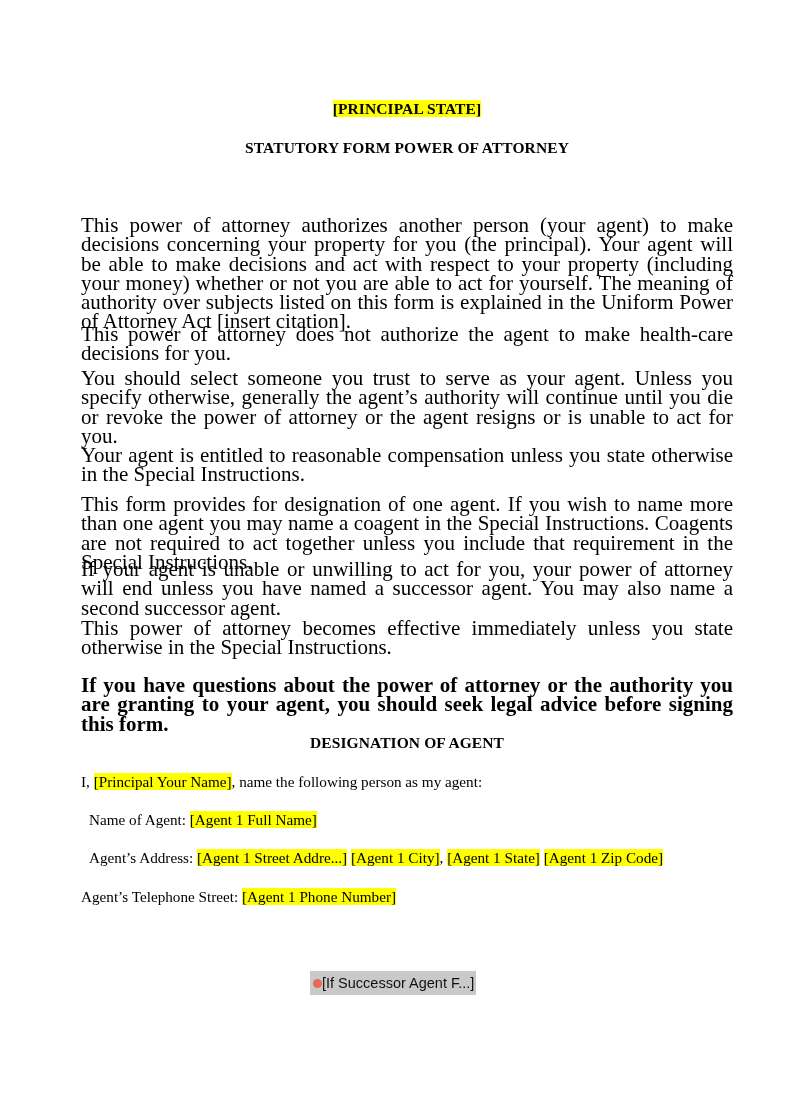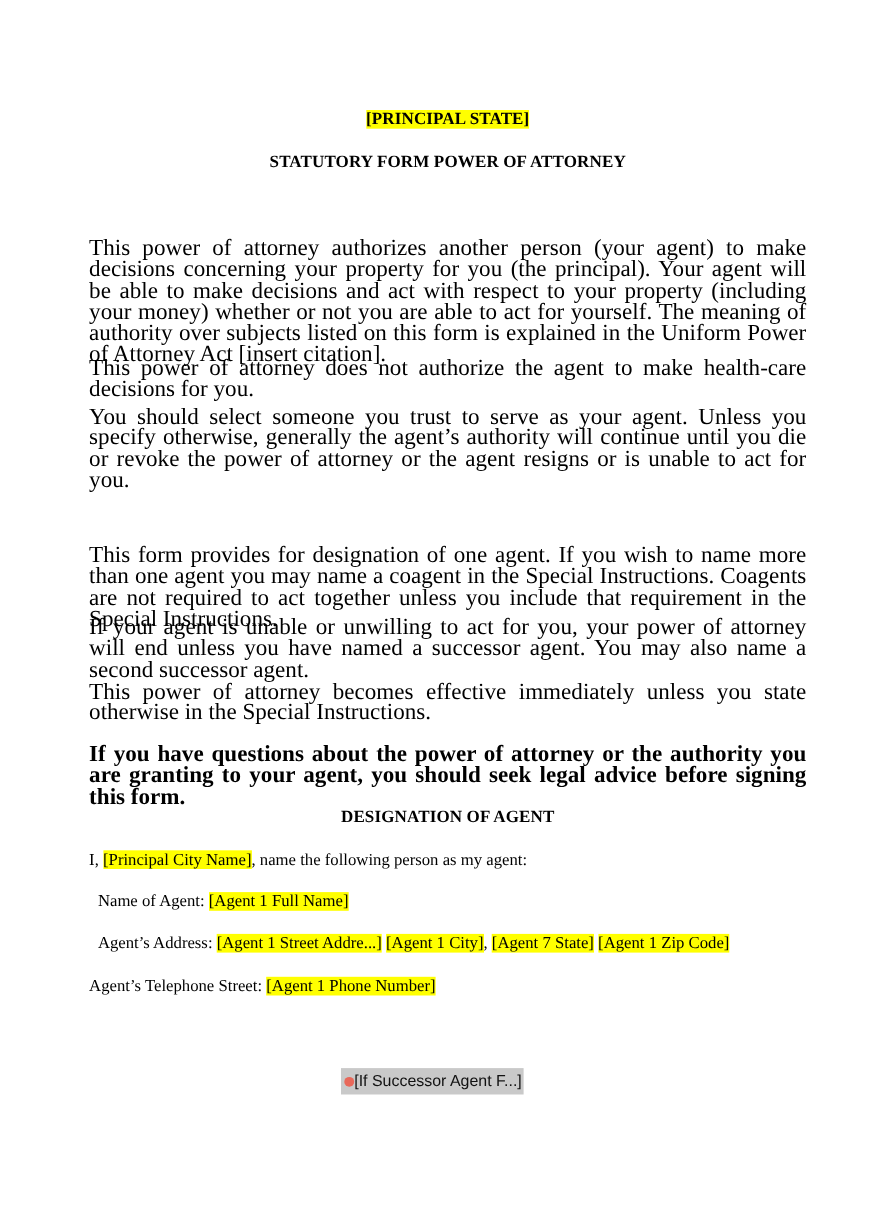--- a/index.html
+++ b/index.html
@@ -105,36 +105,37 @@
 
   <div class="col heading" style="top:139px;">STATUTORY FORM POWER OF ATTORNEY</div>
 
 
   <div class="col para" style="top:216px;">This power of attorney authorizes another person (your agent) to make decisions concerning your property for you (the principal).  Your agent will be able to make decisions and act with respect to your property (including your money) whether or not you are able to act for yourself. The meaning of authority over subjects listed on this form is explained in the Uniform Power of Attorney Act [insert citation].</div>
 
   <div class="col para" style="top:325px;">This power of attorney does not authorize the agent to make health-care decisions for you.</div>
 
   <div class="col para" style="top:369px;">You should select someone you trust to serve as your agent.  Unless you specify otherwise, generally the agent’s authority will continue until you die or revoke the power of attorney or the agent resigns or is unable to act for you.</div>
 
+  <div class="col para" style="top:446px;">Your agent is entitled to reasonable compensation unless you state otherwise in the Special Instructions.</div>
 
   <div class="col para" style="top:495px;">This form provides for designation of one agent.  If you wish to name more than one agent you may name a coagent in the Special Instructions.  Coagents are not required to act together unless you include that requirement in the Special Instructions.</div>
 
   <div class="col para" style="top:560px;">If your agent is unable or unwilling to act for you, your power of attorney will end unless you have named a successor agent.  You may also name a second successor agent.</div>
 
   <div class="col para" style="top:619px;">This power of attorney becomes effective immediately unless you state otherwise in the Special Instructions.</div>
 
   <div class="col para bold" style="top:676px;">If you have questions about the power of attorney or the authority you are granting to your agent, you should seek legal advice before signing this form.</div>
 
   <div class="col heading" style="top:734px;">DESIGNATION OF AGENT</div>
 
-  <div class="col line" style="top:772px;"><span>I, </span><span class="hl">[Principal City Name]</span><span>, name the following person as my agent:</span></div>
+  <div class="col line" style="top:772px;"><span>I, </span><span class="hl">[Principal Your Name]</span><span>, name the following person as my agent:</span></div>
 
   <div class="col line indent" style="top:810px;"><span>Name of Agent: </span><span class="hl">[Agent 1 Full Name]</span></div>
 
-  <div class="col line indent" style="top:848px;"><span>Agent’s Address: </span><span class="hl">[Agent 1 Street Addre...]</span><span> </span><span class="hl">[Agent 1 City]</span><span>, </span><span class="hl">[Agent 7 State]</span><span> </span><span class="hl">[Agent 1 Zip Code]</span></div>
+  <div class="col line indent" style="top:848px;"><span>Agent’s Address: </span><span class="hl">[Agent 1 Street Addre...]</span><span> </span><span class="hl">[Agent 1 City]</span><span>, </span><span class="hl">[Agent 1 State]</span><span> </span><span class="hl">[Agent 1 Zip Code]</span></div>
 
   <div class="col line" style="top:887px;"><span>Agent’s Telephone Street: </span><span class="hl">[Agent 1 Phone Number]</span></div>
 
   <div class="field-widget">
     <span class="field-bullet"></span>
     <span class="field-widget-label">[If Successor Agent F...]</span>
   </div>
 
 </div>
 

